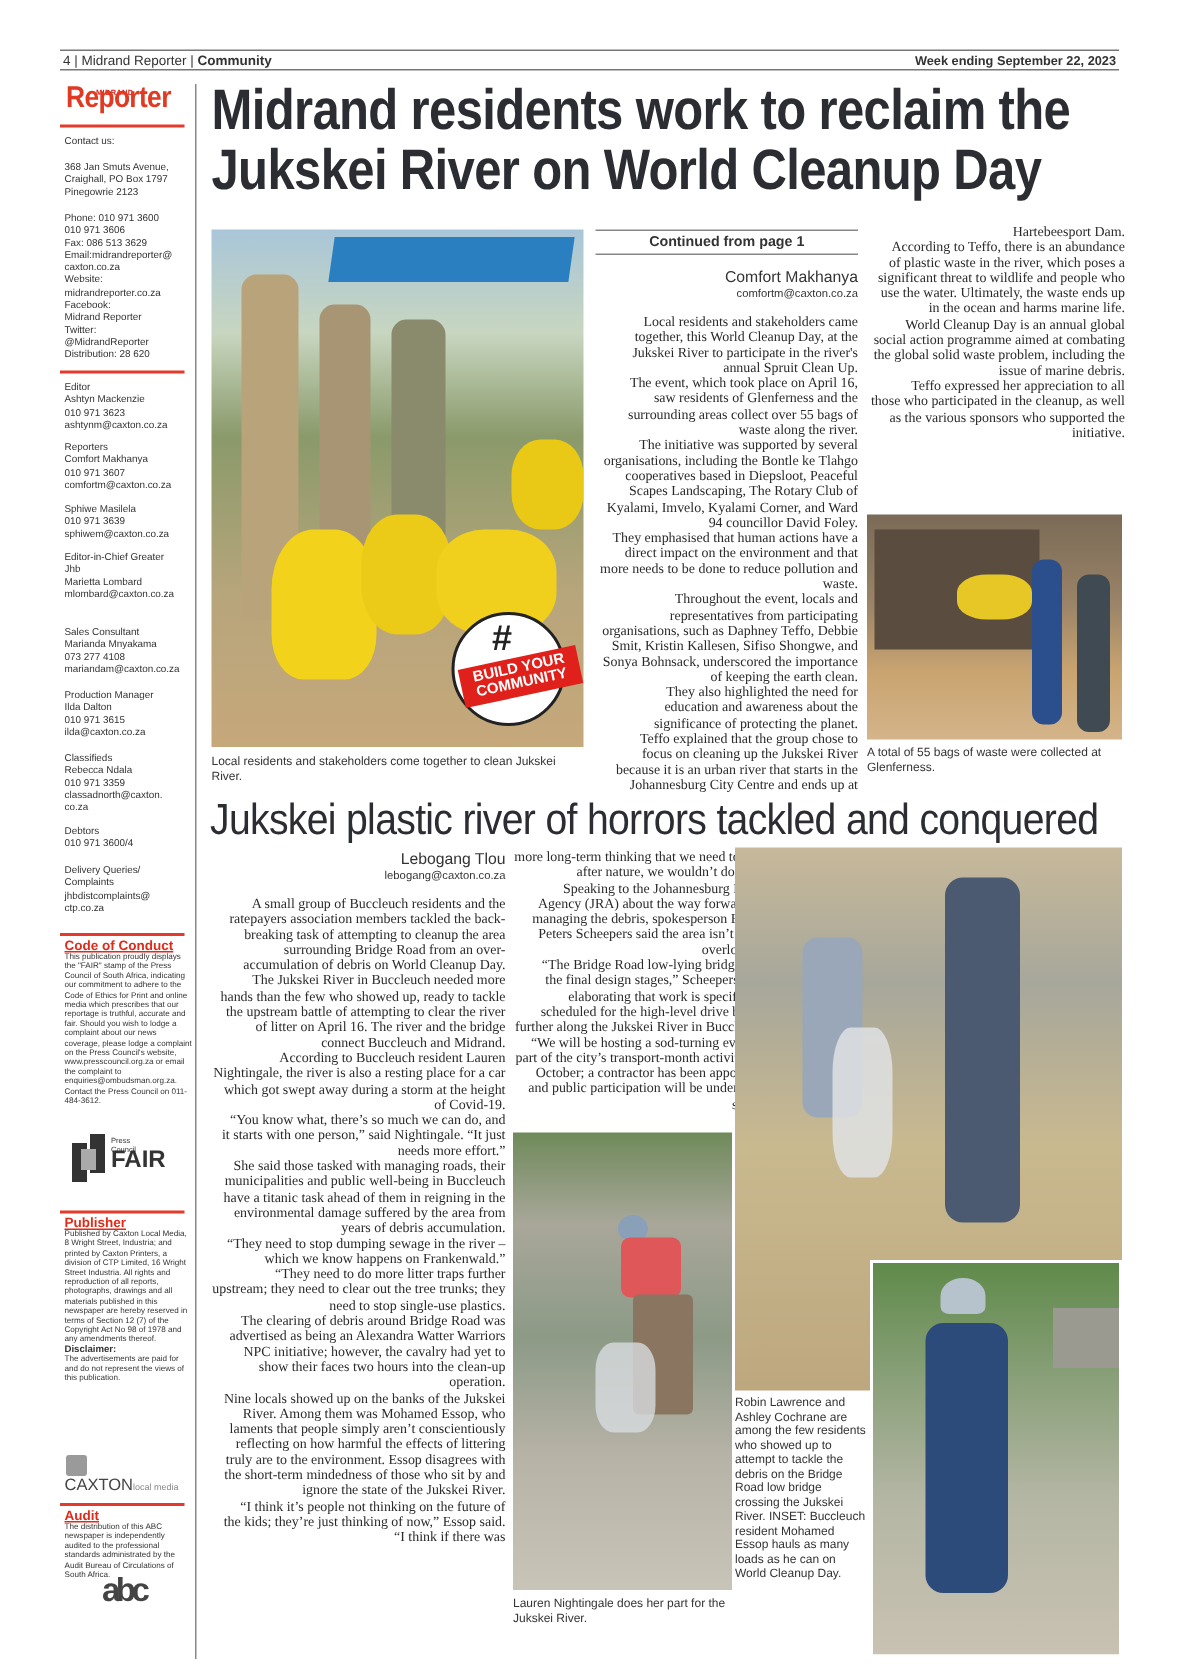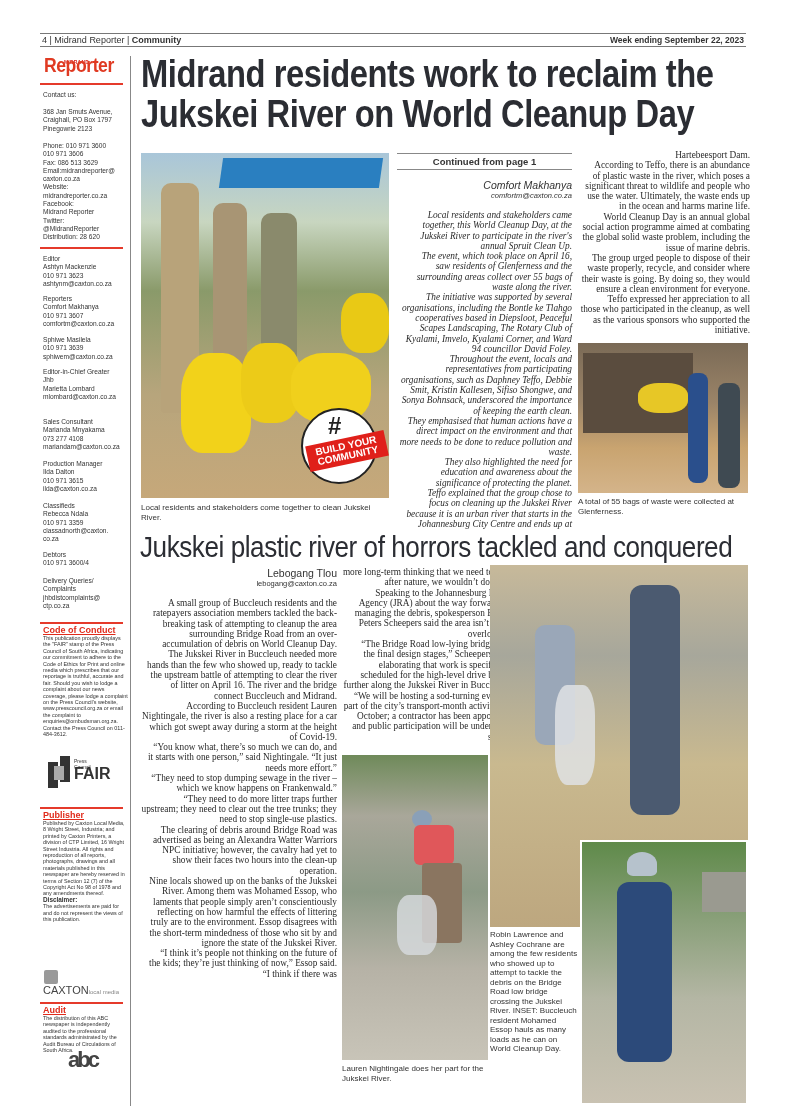--- a/index.html
+++ b/index.html
@@ -173,56 +173,56 @@
   <div style="position:absolute;left:150px;top:200px;width:80px;height:70px;background:#f0d01c;border-radius:40%;"></div>
   <div style="position:absolute;left:200px;top:140px;width:48px;height:60px;background:#e9c915;border-radius:40%;"></div>
   <div class="badge" style="left:160px;top:255px;">
     <span class="hash">#</span>
     <div class="ribbon"><span>BUILD YOUR</span><br><span>COMMUNITY</span></div>
   </div>
 </div>
 <div class="abs caption" style="left:141px;top:503px;width:250px;">Local residents and stakeholders come together to clean Jukskei River.</div>
 
 <div class="abs continued">Continued from page 1</div>
-<div class="abs col" style="left:398px;top:179px;width:174px;font-style:italic;">
+<div class="abs col" style="left:398px;top:179px;width:174px;">
   <div class="byline-name">Comfort Makhanya</div>
   <div class="byline-email">comfortm@caxton.co.za</div>
   <p class="first">Local residents and stakeholders came together, this World Cleanup Day, at the Jukskei River to participate in the river's annual Spruit Clean Up.</p>
   <p>The event, which took place on April 16, saw residents of Glenferness and the surrounding areas collect over 55 bags of waste along the river.</p>
   <p>The initiative was supported by several organisations, including the Bontle ke Tlahgo cooperatives based in Diepsloot, Peaceful Scapes Landscaping, The Rotary Club of Kyalami, Imvelo, Kyalami Corner, and Ward 94 councillor David Foley.</p>
+  <p>They emphasised that human actions have a direct impact on the environment and that more needs to be done to reduce pollution and waste.</p>
   <p>Throughout the event, locals and representatives from participating organisations, such as Daphney Teffo, Debbie Smit, Kristin Kallesen, Sifiso Shongwe, and Sonya Bohnsack, underscored the importance of keeping the earth clean.</p>
-  <p>They emphasised that human actions have a direct impact on the environment and that more needs to be done to reduce pollution and waste.</p>
   <p>They also highlighted the need for education and awareness about the significance of protecting the planet.</p>
   <p>Teffo explained that the group chose to focus on cleaning up the Jukskei River because it is an urban river that starts in  the Johannesburg City Centre and ends up at</p>
 </div>
 <div class="abs col" style="left:578px;top:150px;width:172px;">
   <p class="first">Hartebeesport Dam.</p>
   <p>According to Teffo, there is an abundance of plastic waste in the river, which poses a significant threat to wildlife and people who use the water. Ultimately, the waste ends up in the ocean and harms marine life.</p>
   <p>World Cleanup Day is an annual global social action programme aimed at combating the global solid waste problem, including the issue of marine debris.</p>
-  <p>The group urged people to dispose of their waste properly, recycle, and consider where their waste is going. By doing so, they would ensure a clean environment for everyone.</p>
   <p>Teffo expressed her appreciation to all those who participated in the cleanup, as well as the various sponsors who supported the initiative.</p>
 </div>
 
 <div class="abs photo" style="left:578px;top:343px;width:170px;height:150px;background:linear-gradient(180deg,#7a6a56 0%,#9b8468 40%,#c9a470 70%,#d4b48a 100%);">
   <div style="position:absolute;left:5px;top:10px;width:110px;height:80px;background:#5a4c3e;"></div>
   <div style="position:absolute;left:60px;top:40px;width:50px;height:30px;background:#e7c726;border-radius:40%;"></div>
   <div style="position:absolute;left:110px;top:30px;width:20px;height:110px;background:#2a4f8c;border-radius:8px;"></div>
   <div style="position:absolute;left:140px;top:40px;width:22px;height:105px;background:#3f4a52;border-radius:8px;"></div>
 </div>
 <div class="abs caption" style="left:578px;top:497px;width:172px;">A total of 55 bags of waste were collected at Glenferness.</div>
 
 <div class="abs h2">Jukskei plastic river of horrors tackled and conquered</div>
 
 <div class="abs col" style="left:141px;top:567px;width:196px;">
   <div class="byline-name">Lebogang Tlou</div>
   <div class="byline-email">lebogang@caxton.co.za</div>
   <p class="first">A small group of Buccleuch residents and the ratepayers association members tackled the back-breaking task of attempting to cleanup the area surrounding Bridge Road from an over-accumulation of debris on World Cleanup Day.</p>
   <p>The Jukskei River in Buccleuch needed more hands than the few who showed up, ready to tackle the upstream battle of attempting to clear the river of litter on April 16. The river and the bridge connect Buccleuch and Midrand.</p>
   <p>According to Buccleuch resident Lauren Nightingale, the river is also a resting place for a car which got swept away during a storm at the height of Covid-19.</p>
   <p>“You know what, there’s so much we can do, and it starts with one person,” said Nightingale. “It just needs more effort.”</p>
+  <p>She said those tasked with managing roads, their municipalities and public well-being in Buccleuch have a titanic task ahead of them in reigning in the environmental damage suffered by the area from years of debris accumulation.</p>
   <p>“They need to stop dumping sewage in the river – which we know happens on Frankenwald.”</p>
   <p>“They need to do more litter traps further upstream; they need to clear out the tree trunks; they need to stop single-use plastics.</p>
   <p>The clearing of debris around Bridge Road was advertised as being an Alexandra Watter Warriors NPC initiative; however, the cavalry had yet to show their faces two hours into the clean-up operation.</p>
   <p>Nine locals showed up on the banks of the Jukskei River. Among them was Mohamed Essop, who laments that people simply aren’t conscientiously reflecting on how harmful the effects of littering truly are to the environment. Essop disagrees with the short-term mindedness of those who sit by and ignore the state of the Jukskei River.</p>
   <p>“I think it’s people not thinking on the future of the kids; they’re just thinking of now,” Essop said. “I think if there was</p>
 </div>
 
 <div class="abs col" style="left:342px;top:567px;width:170px;">
   <p class="first">more long-term thinking that we need to look after nature, we wouldn’t do this.”</p>
   <p>Speaking to the Johannesburg Roads Agency (JRA) about the way forward for managing the debris, spokesperson Bertha Peters Scheepers said the area isn’t being overlooked.</p>

